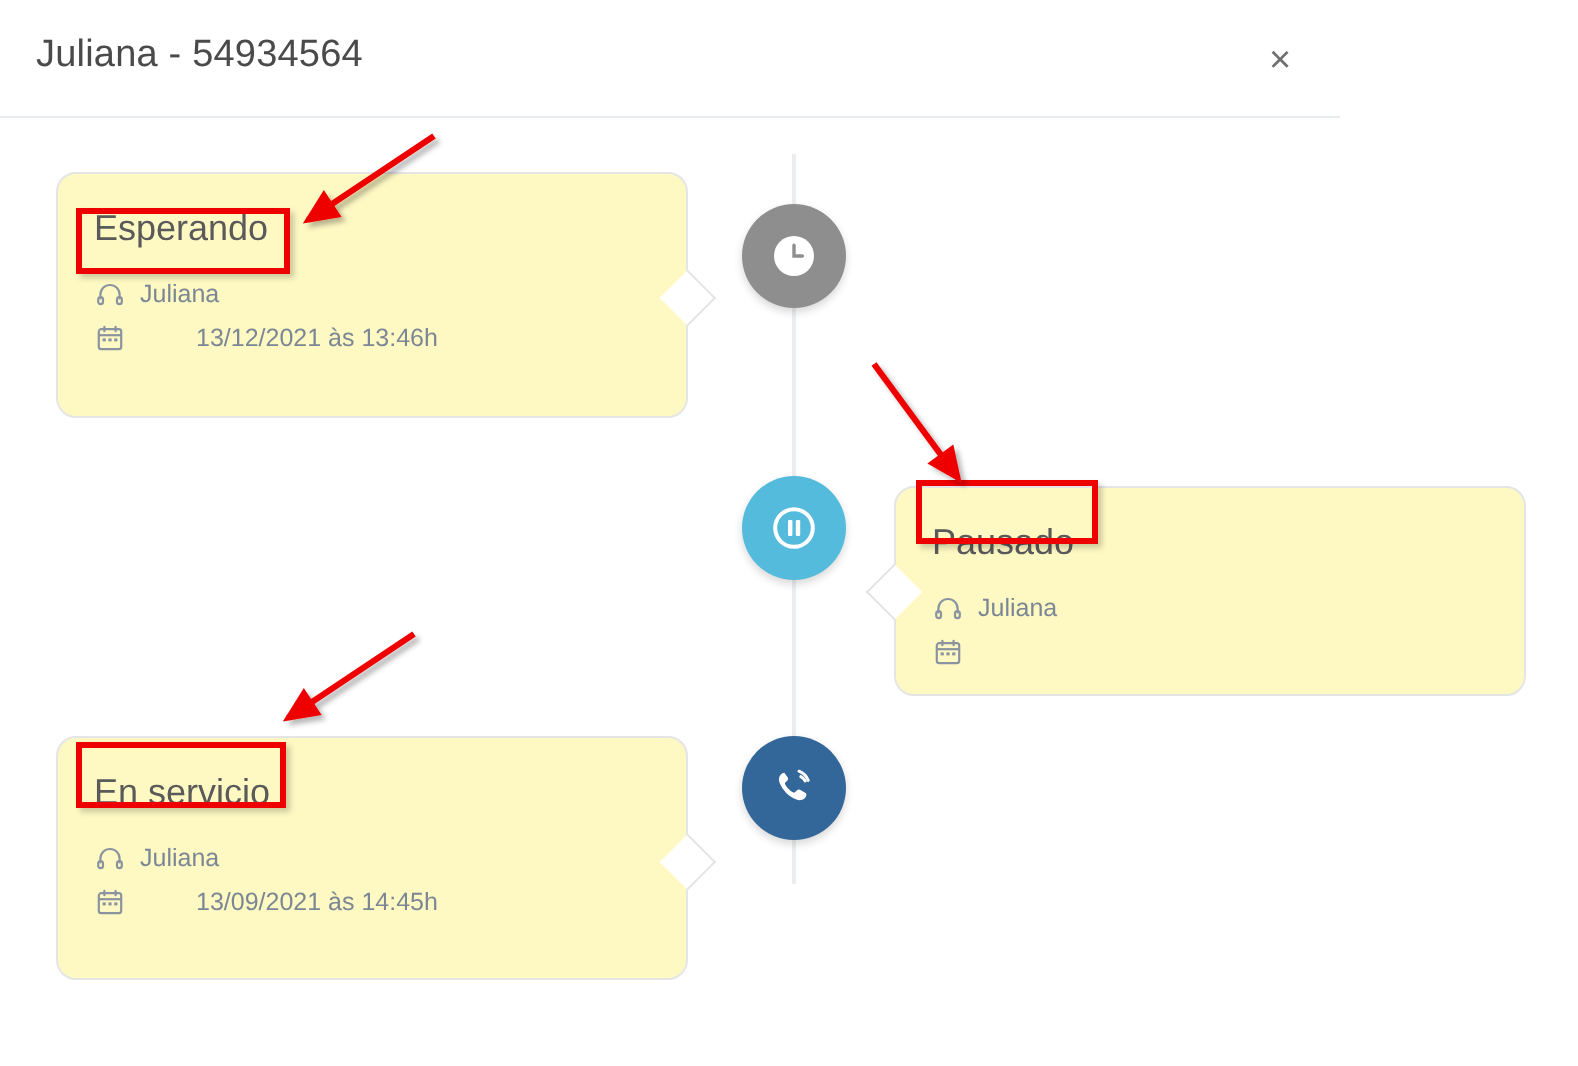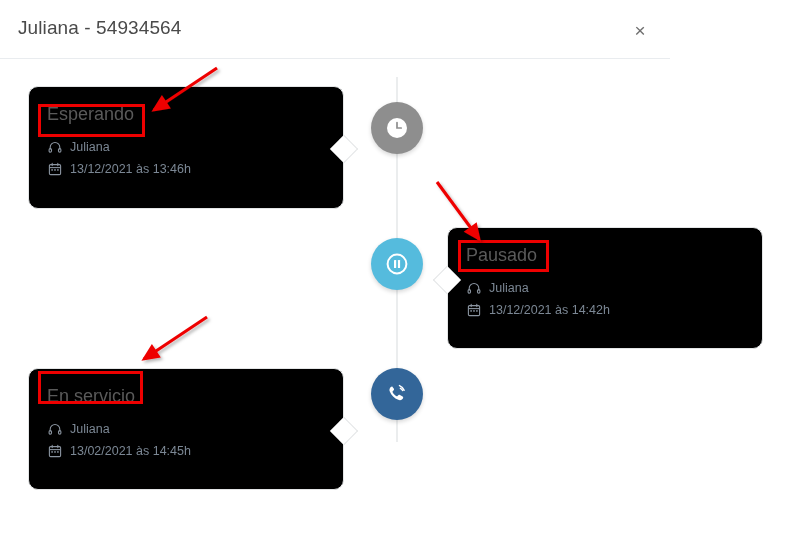--- a/index.html
+++ b/index.html
@@ -92,31 +92,31 @@
   }
   .node svg { display: block; }
 
   .node-waiting { background: #8e8e8e; top: 43px; }
   .node-paused  { background: #55bbdd; top: 179px; }
   .node-service { background: #336699; top: 309px; }
 
   
   .card {
     position: absolute;
-    background: #000000;
+    background: #fef9c3;
     border: 1px solid #e3e5e6;
     border-radius: 10px;
     box-sizing: border-box;
   }
 
   .card-left  { left: 28px;  width: 316px; }
   .card-right { left: 447px; width: 316px; }
 
   .card-waiting { top: 27px;  height: 123px; }
-  .card-paused  { top: 168px; height: 122px; }
+  .card-paused  { top: 184px; height: 105px; }
   .card-service { top: 293px; height: 122px; margin-top: 16px; }
 
   
   .tail {
     position: absolute;
     width: 19px;
     height: 19px;
     background: #ffffff;
     transform: rotate(45deg);
   }
@@ -146,21 +146,21 @@
   .card-row {
     position: absolute;
     left: 18px;
     display: flex;
     align-items: flex-end;
     font-size: 12.5px;
     color: #7b8794;
     white-space: nowrap;
   }
   .row-agent { top: 52px; }
-  .row-date  { top: 74px; }
+  .row-date  { top: 74px; gap: 28px; }
 
   .row-icon {
     width: 15px;
     height: 15px;
     margin-right: 8px;
     display: inline-flex;
     align-items: center;
     justify-content: center;
     color: #8a94a0;
   }
@@ -277,21 +277,20 @@
         <span class="row-icon">
           <svg width="14" height="14" viewBox="0 0 14 14">
             <rect x="1.4" y="2.6" width="11.2" height="10" rx="1.2" stroke="#8a94a0" stroke-width="1.1" fill="none"></rect>
             <path d="M1.4 5.6h11.2" stroke="#8a94a0" stroke-width="1.1"></path>
             <path d="M4.2 1.4v2.2M9.8 1.4v2.2" stroke="#8a94a0" stroke-width="1.1" stroke-linecap="round"></path>
             <rect x="3.3" y="7.2" width="1.6" height="1.5" fill="#8a94a0"></rect>
             <rect x="6.2" y="7.2" width="1.6" height="1.5" fill="#8a94a0"></rect>
             <rect x="9.1" y="7.2" width="1.6" height="1.5" fill="#8a94a0"></rect>
           </svg>
         </span>
-        <span>13/12/2021 às 14:42h</span>
       </div>
     </div>
 
     <div class="card card-left card-service">
       <div class="tail tail-right"></div>
       <div class="card-title">En servicio</div>
       <div class="card-row row-agent">
         <span class="row-icon">
           <svg width="14" height="14" viewBox="0 0 14 14">
             <path d="M2.2 9.2V7.3a4.8 4.8 0 0 1 9.6 0v1.9" stroke="#8a94a0" stroke-width="1.1" fill="none" stroke-linecap="round"></path>
@@ -305,21 +304,21 @@
         <span class="row-icon">
           <svg width="14" height="14" viewBox="0 0 14 14">
             <rect x="1.4" y="2.6" width="11.2" height="10" rx="1.2" stroke="#8a94a0" stroke-width="1.1" fill="none"></rect>
             <path d="M1.4 5.6h11.2" stroke="#8a94a0" stroke-width="1.1"></path>
             <path d="M4.2 1.4v2.2M9.8 1.4v2.2" stroke="#8a94a0" stroke-width="1.1" stroke-linecap="round"></path>
             <rect x="3.3" y="7.2" width="1.6" height="1.5" fill="#8a94a0"></rect>
             <rect x="6.2" y="7.2" width="1.6" height="1.5" fill="#8a94a0"></rect>
             <rect x="9.1" y="7.2" width="1.6" height="1.5" fill="#8a94a0"></rect>
           </svg>
         </span>
-        <span>13/02/2021 às 14:45h</span>
+        <span>13/09/2021 às 14:45h</span>
       </div>
     </div>
   </div>
 
   <div class="hl-box hl-esperando"></div>
   <div class="hl-box hl-pausado"></div>
   <div class="hl-box hl-enservicio"></div>
 
   <svg class="arrow-layer" width="789" height="533">
     <defs>

